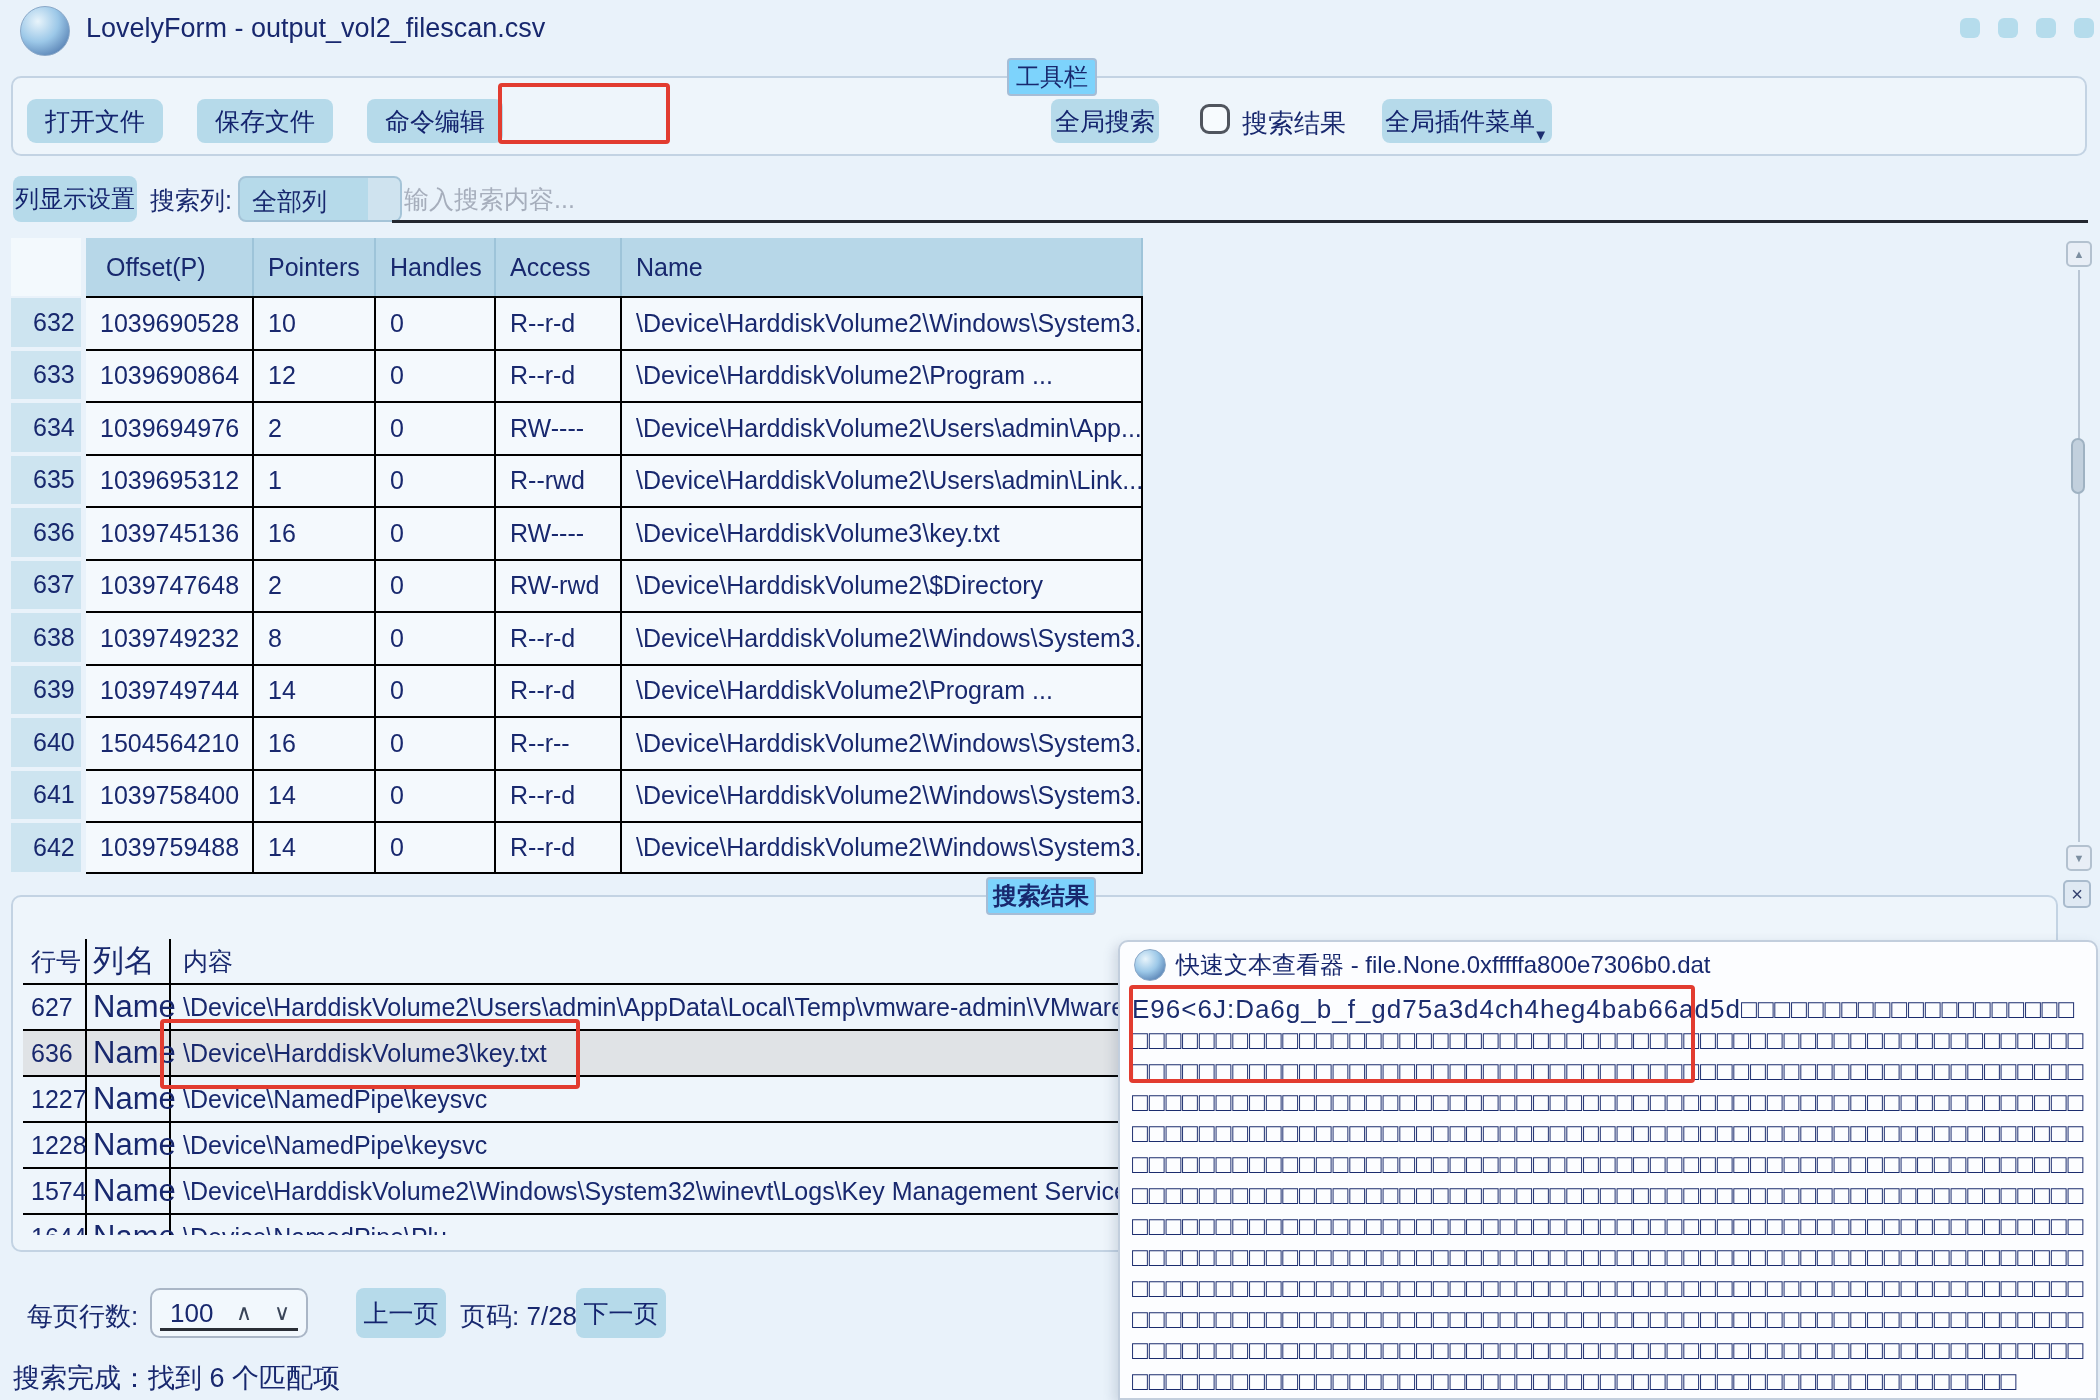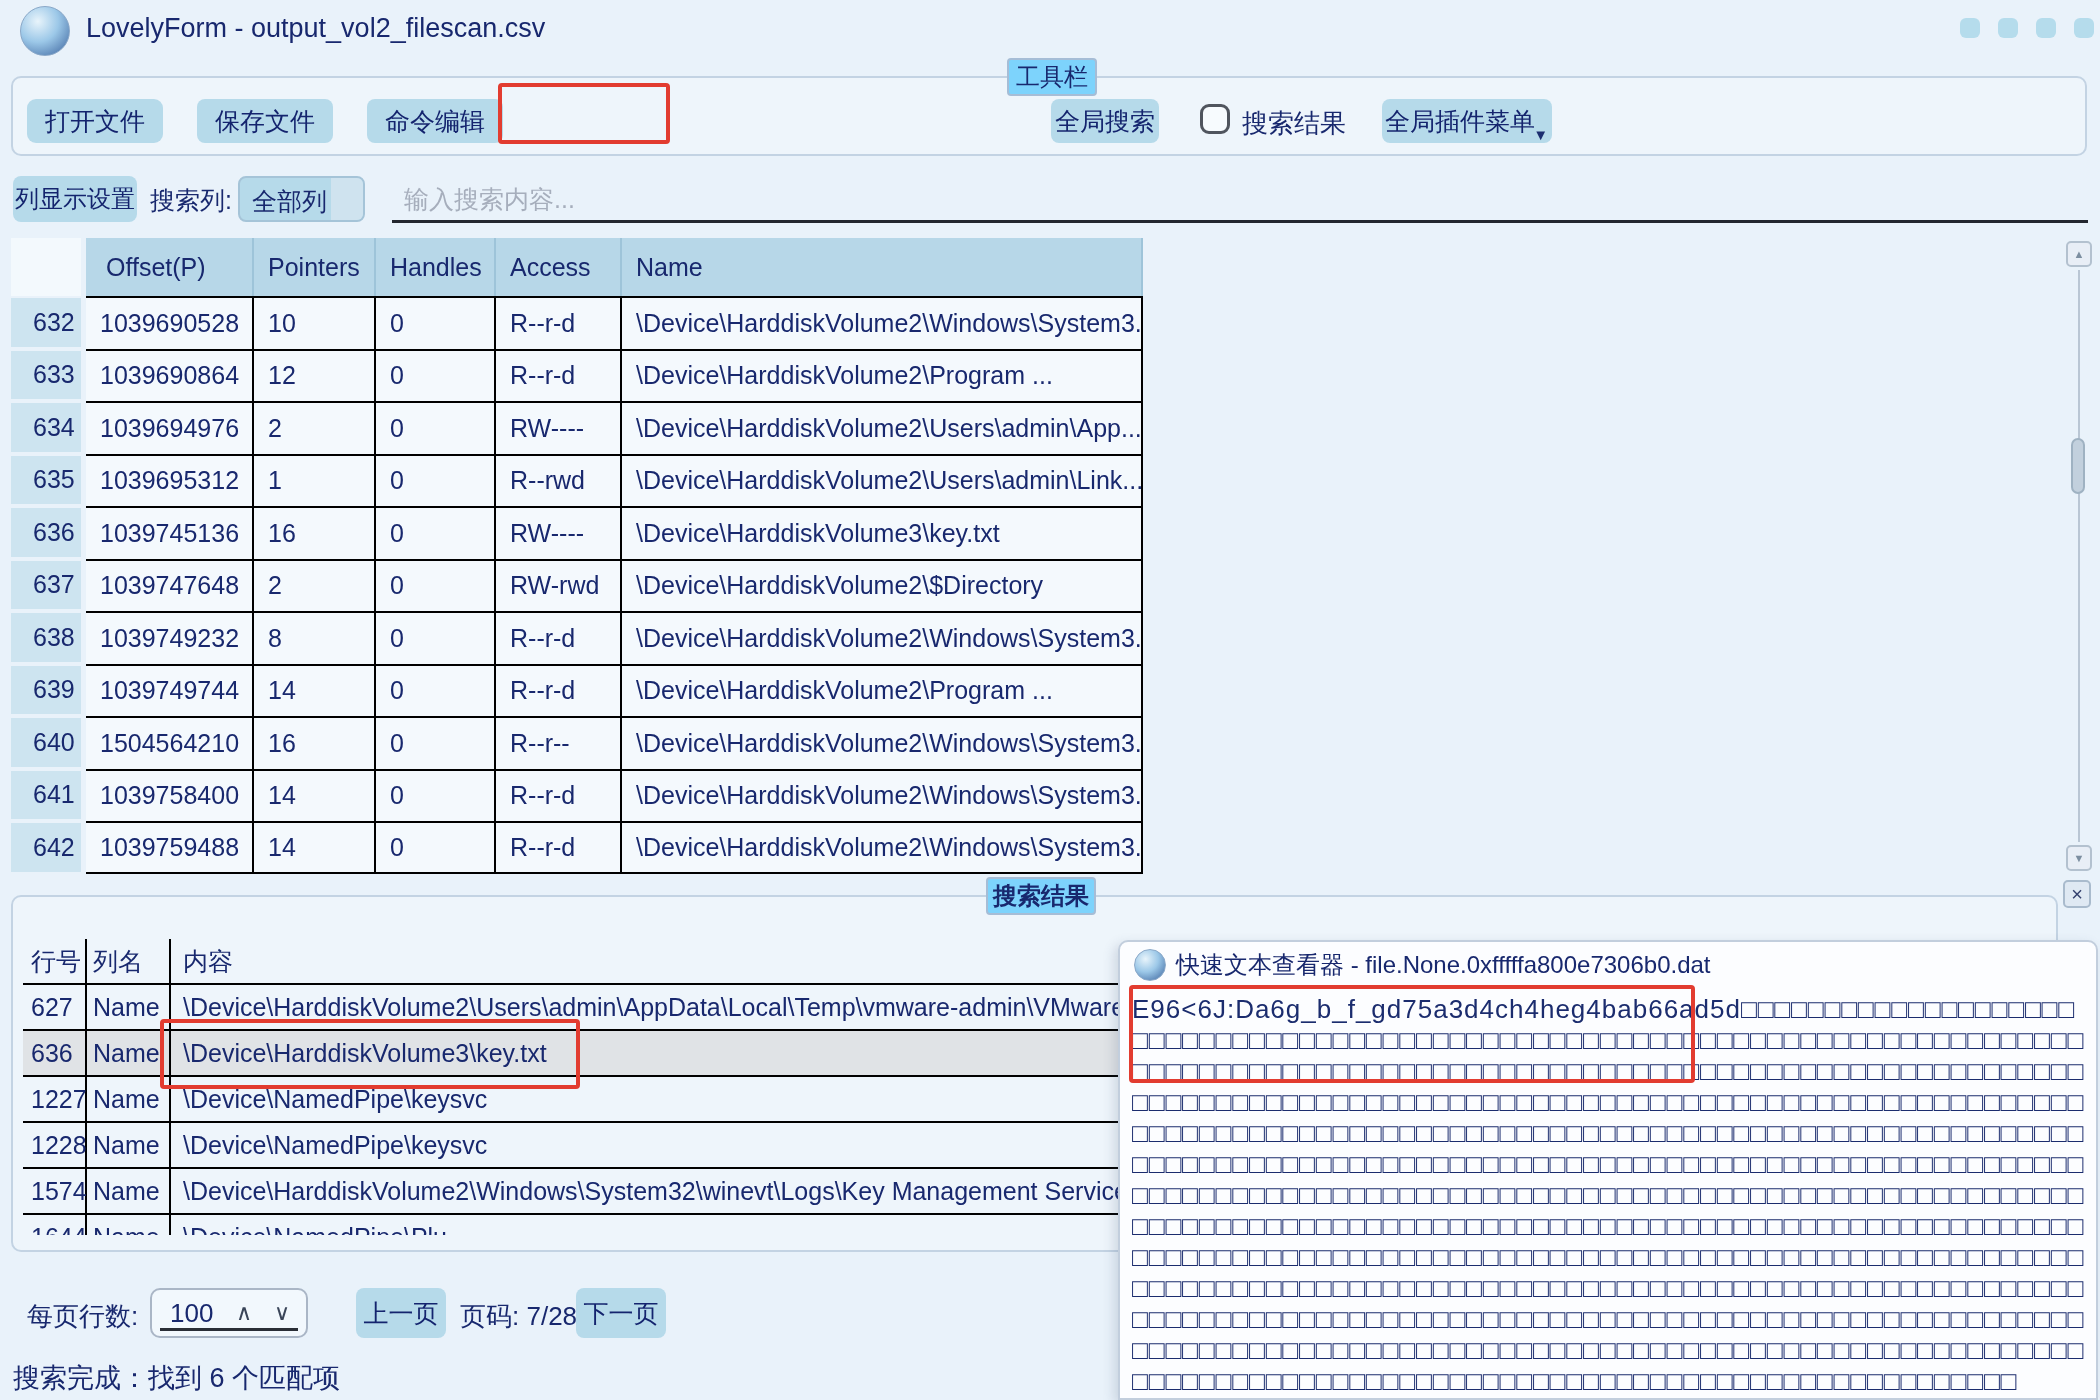--- a/index.html
+++ b/index.html
@@ -36,21 +36,21 @@
   #btn-global-search{left:1051px;top:99px;width:108px;}
   #hide-empty-cb{position:absolute;left:1200px;top:104px;width:30px;height:30px;border:3px solid #50555e;
        border-radius:9px;background:#f7fbfe;box-sizing:border-box;}
   #hide-empty-label{position:absolute;left:1242px;top:106px;font-size:26px;}
   #btn-plugin{left:1382px;top:99px;width:170px;}
   #btn-plugin .dd-arrow{position:absolute;right:4px;bottom:0px;font-size:15px;color:#1c2e70;}
   #btn-plugin .lbl{margin-right:14px;}
 
   #btn-colset{left:13px;top:176px;width:124px;height:46px;font-size:24px;}
   #search-col-label{position:absolute;left:150px;top:184px;font-size:25px;}
-  #combo{position:absolute;left:238px;top:176px;width:127px;height:46px;background:#b6daea;border:2px solid #a5c4d8;
+  #combo{position:absolute;left:238px;top:176px;width:164px;height:46px;background:#b6daea;border:2px solid #a5c4d8;
        border-radius:8px;box-sizing:border-box;}
   #combo .val{position:absolute;left:12px;top:7px;font-size:25px;}
   #combo .strip{position:absolute;right:0;top:0;width:32px;height:42px;background:#cfe3ef;border-radius:0 6px 6px 0;}
   #filter-input{left:392px;top:178px;width:1684px;height:42px;padding:0 0 0 12px;font-size:25px;}
 
   
   #main-table{position:absolute;left:11px;top:238px;width:1140px;}
   .mt-header{display:flex;height:58px;}
   .mt-h-num{width:70px;background:#f3f9fd;margin-right:5px;}
   .mt-h-cell{background:#b7d7e8;display:flex;align-items:center;padding-left:14px;font-size:25px;
@@ -77,21 +77,21 @@
   #search-panel{left:11px;top:895px;width:2047px;height:357px;overflow:hidden;}
   #search-tag{left:986px;top:877px;width:110px;height:38px;font-weight:bold;}
   #close-btn{position:absolute;left:2063px;top:880px;width:28px;height:28px;background:#dfe9f3;
        border:2px solid #a9bbcd;border-radius:5px;font-size:20px;display:flex;align-items:center;
        justify-content:center;color:#33406e;z-index:4;box-sizing:border-box;}
   #search-table{position:absolute;left:10px;top:42px;right:0;height:296px;overflow:hidden;}
   .st-row{display:flex;height:46px;border-bottom:2.5px solid #000;box-sizing:border-box;}
   .st-c1{width:64px;border-right:2.5px solid #000;display:flex;align-items:center;padding-left:8px;
        font-size:25px;box-sizing:border-box;}
   .st-c2{width:84px;border-right:2.5px solid #000;display:flex;align-items:center;padding-left:6px;
-       font-size:25px;box-sizing:border-box;}
+       font-size:31px;box-sizing:border-box;}
   .st-c3{flex:1;display:flex;align-items:center;padding-left:12px;font-size:25px;white-space:nowrap;
        overflow:hidden;box-sizing:border-box;}
   .st-row.selected{background:#e0e3e6;}
   #redbox-2{left:160px;top:1019px;width:412px;height:62px;}
 
   
   #viewer{position:absolute;left:1118px;top:940px;width:980px;height:460px;background:#fcfdff;
        border:2px solid #c2cedd;border-radius:10px 10px 0 0;z-index:5;overflow:hidden;
        box-shadow:-4px 4px 12px rgba(60,80,110,0.18);box-sizing:border-box;}
   .viewer-header{position:absolute;left:0;top:0;right:0;height:46px;display:flex;align-items:center;

